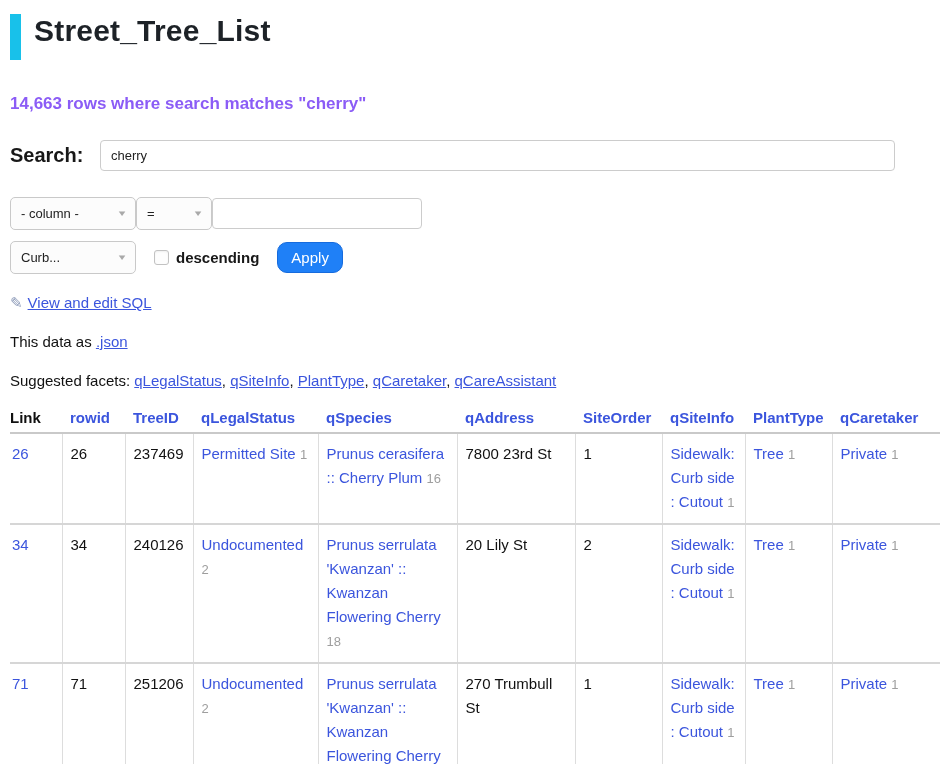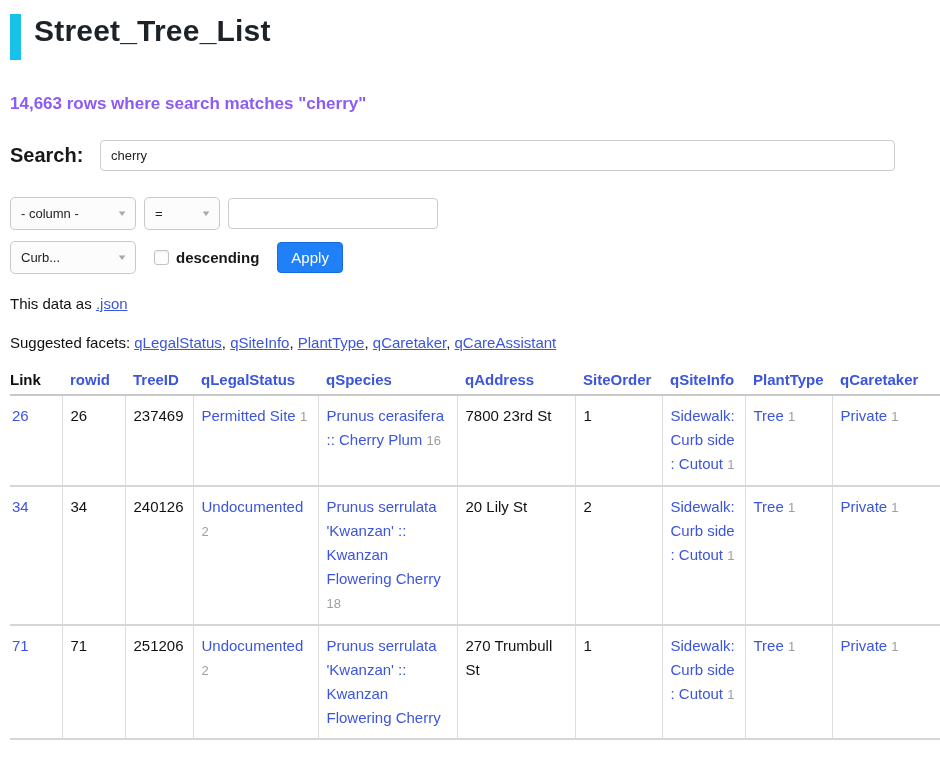--- a/index.html
+++ b/index.html
@@ -28,21 +28,21 @@
   
   .search-row { margin-top: 26px; display: flex; align-items: center; }
   .search-label { font-weight: bold; font-size: 20px; width: 90px; flex: 0 0 auto; }
   .search-input {
     width: 795px; height: 31px; border: 1px solid #ccc; border-radius: 4px;
     padding: 8px 10px; font-size: 13px; font-family: inherit; color: #222;
     outline: none;
   }
 
   
-  .filter-row { margin-top: 26px; display: flex; align-items: center; gap: 8px; }
+  .filter-row { margin-top: 26px; display: flex; align-items: center; gap: 0; }
   .sort-row { margin-top: 11px; display: flex; align-items: center; }
   .select {
     height: 33px; border: 1px solid #c9c9c9; border-radius: 5px;
     background: #fcfcfc;
     display: inline-flex; align-items: center; justify-content: space-between;
     padding: 0 9px 0 10px; font-size: 13px; color: #222; cursor: default;
   }
   .select .caret { font-size: 8px; color: #a9a9a9; margin-left: 8px; transform: scaleX(1.4); }
   .select-column, .select-sort { width: 126px; }
   .select-op { width: 76px; }
@@ -51,21 +51,21 @@
     padding: 0 10px; font-size: 13px; font-family: inherit; outline: none;
   }
   .checkbox {
     width: 15px; height: 15px; border: 1px solid #c2c2c2; border-radius: 3px;
     background: #fdfdfd; display: inline-block; margin-left: 18px; flex: 0 0 auto;
     box-shadow: inset 0 1px 2px rgba(0,0,0,0.06);
   }
   .desc-label { font-weight: bold; font-size: 15px; margin-left: 7px; }
   .apply-btn {
     margin-left: 18px; height: 31px; padding: 0 13px;
-    background: #1f80f7; color: #fff; border: 1px solid #166bdd; border-radius: 4px;
+    background: #1f80f7; color: #fff; border: 1px solid #166bdd; border-radius: 10px;
     font-size: 15px; font-family: inherit; cursor: pointer;
   }
 
   
   a { color: #3b55dd; text-decoration: none; cursor: pointer; }
   .ul { text-decoration: underline; }
   .sql-row { margin-top: 20px; font-size: 15px; }
   .pencil-icon { color: #8c9ab8; margin-right: 5px; font-size: 15px; }
   .dataas-row { margin-top: 21px; font-size: 15px; color: #111; }
   .facets-row { margin-top: 22px; font-size: 15px; color: #111; }
@@ -121,20 +121,23 @@
   <div class="sort-row">
     <div class="select select-sort">
       <span>Curb...</span>
       <span class="caret">▼</span>
     </div>
     <span class="checkbox"></span>
     <span class="desc-label">descending</span>
     <button class="apply-btn">Apply</button>
   </div>
 
+  <p class="sql-row">
+    <span class="pencil-icon">✎</span><a class="ul">View and edit SQL</a>
+  </p>
 
   <p class="dataas-row">
     <span>This data as</span>
     <a class="ul">.json</a>
   </p>
 
   <p class="facets-row">
     <span>Suggested facets:</span>
     <a class="ul">qLegalStatus</a><span class="sep">,</span>
     <a class="ul">qSiteInfo</a><span class="sep">,</span>

